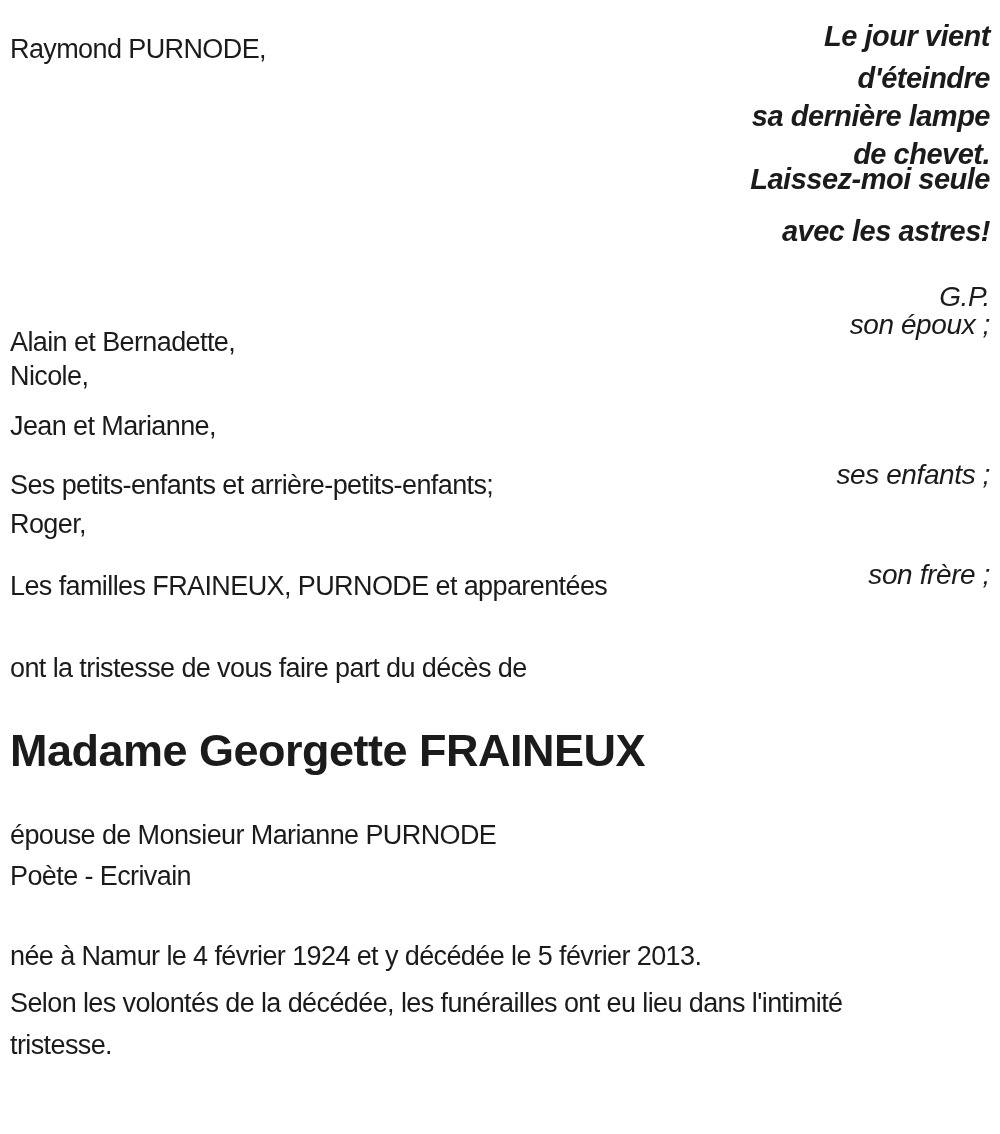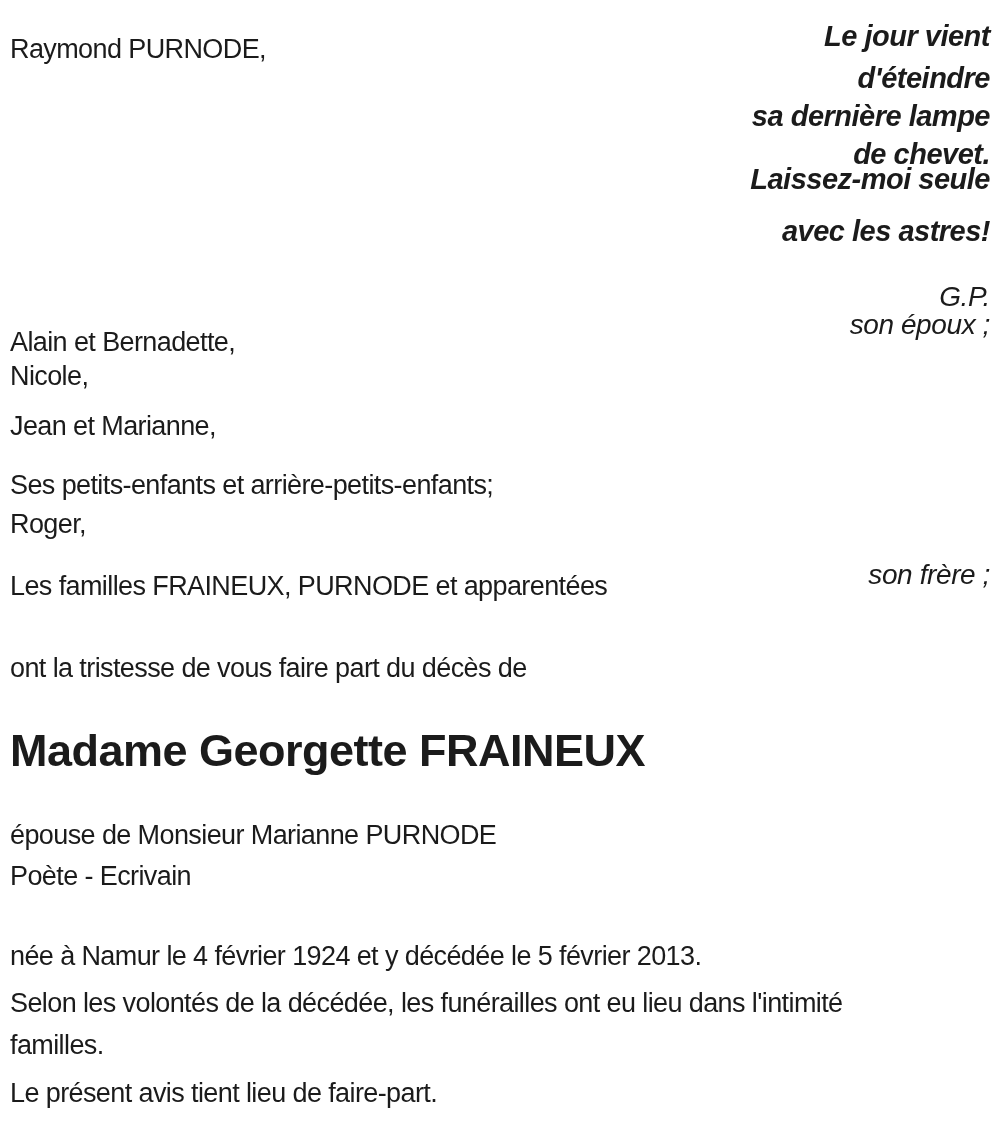--- a/index.html
+++ b/index.html
@@ -59,33 +59,33 @@
   <div class="ln rt poem" style="top:100px">sa dernière lampe</div>
   <div class="ln rt poem" style="top:138px">de chevet.</div>
   <div class="ln rt poem" style="top:163px">Laissez-moi seule</div>
   <div class="ln rt poem" style="top:215px">avec les astres!</div>
   <div class="ln rt em" style="top:256px">G.P.</div>
   <div class="ln rt em" style="top:284px">son époux ;</div>
 
   <div class="ln" style="top:327px">Alain et Bernadette,</div>
   <div class="ln" style="top:361px">Nicole,</div>
   <div class="ln" style="top:411px">Jean et Marianne,</div>
+  <div class="ln rt em" style="top:434px">ses enfants ;</div>
 
   <div class="ln" style="top:470px">Ses petits-enfants et arrière-petits-enfants;</div>
   <div class="ln" style="top:509px">Roger,</div>
   <div class="ln rt em" style="top:534px">son frère ;</div>
 
   <div class="ln" style="top:571px">Les familles FRAINEUX, PURNODE et apparentées</div>
 
   <div class="ln" style="top:653px">ont la tristesse de vous faire part du décès de</div>
 
   <div class="ln heading" style="top:725px">Madame Georgette FRAINEUX</div>
 
   <div class="ln" style="top:820px">épouse de Monsieur Marianne PURNODE</div>
   <div class="ln" style="top:861px">Poète - Ecrivain</div>
 
   <div class="ln" style="top:941px">née à Namur le 4 février 1924 et y décédée le 5 février 2013.</div>
   <div class="ln" style="top:988px">Selon les volontés de la décédée, les funérailles ont eu lieu dans l'intimité</div>
-  <div class="ln" style="top:1030px">familles.</div>
+  <div class="ln" style="top:1030px">tristesse.</div>
 
-  <div class="ln" style="top:1078px">Le présent avis tient lieu de faire-part.</div>
 
 </div>
 
 </body></html>

